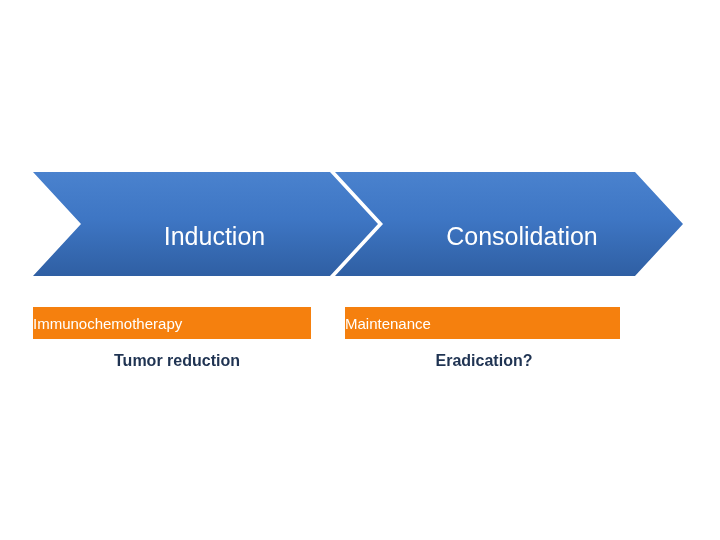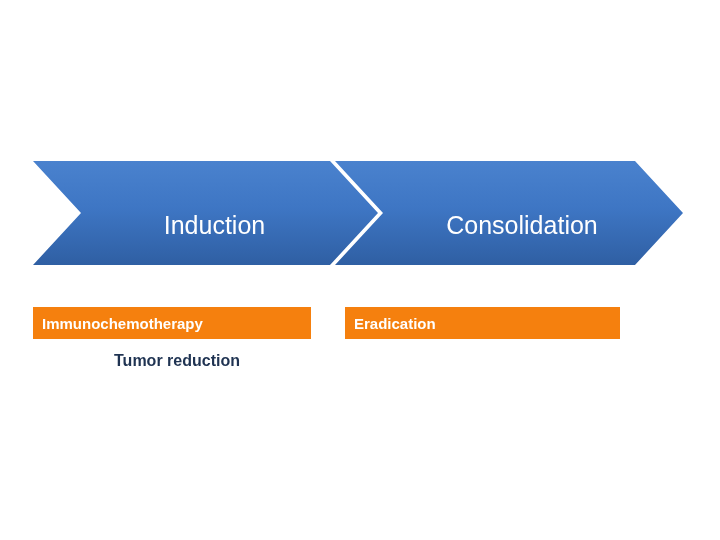--- a/index.html
+++ b/index.html
@@ -40,21 +40,21 @@
   .chevron-band {
     position: absolute;
     left: 0;
     top: 158px;
     width: 720px;
     height: 134px;
   }
 
   .chevron {
     position: absolute;
-    top: 3px;
+    top: 14px;
     height: 104px;
     background: linear-gradient(to bottom, #4A82CE 0%, #3E76C4 45%, #2F5FA3 100%);
   }
 
   .chevron-1 {
     left: 33px;
     width: 345px;
     -webkit-clip-path: polygon(0 0, calc(100% - 48px) 0, 100% 50%, calc(100% - 48px) 100%, 0 100%, 48px 50%);
     clip-path: polygon(0 0, calc(100% - 48px) 0, 100% 50%, calc(100% - 48px) 100%, 0 100%, 48px 50%);
   }
@@ -99,22 +99,21 @@
     display: flex;
     align-items: center;
   }
   .orange-bar-1 { left: 33px;  top: 307px; width: 278px; }
   .orange-bar-2 { left: 345px; top: 307px; width: 275px; }
 
   .orange-bar-label {
     color: #FFFFFF;
     font-family: "Liberation Sans", sans-serif;
     font-size: 15px;
-    font-weight: bold;
-    padding-left: 9px;
+    font-weight: normal;
     white-space: nowrap;
   }
 
   
   .caption {
     position: absolute;
     top: 352px;
     font-family: "Liberation Sans", sans-serif;
     font-size: 16px;
     font-weight: bold;
@@ -142,19 +141,20 @@
       <div class="chevron-label">Consolidation</div>
     </div>
 
   </div>
 
   <div class="orange-bar orange-bar-1">
     <span class="orange-bar-label">Immunochemotherapy</span>
   </div>
 
   <div class="orange-bar orange-bar-2">
-    <span class="orange-bar-label">Eradication</span>
+    <span class="orange-bar-label">Maintenance</span>
   </div>
 
   <div class="caption caption-1">Tumor reduction</div>
 
+  <div class="caption caption-2">Eradication?</div>
 
 </div>
 
 </body></html>

